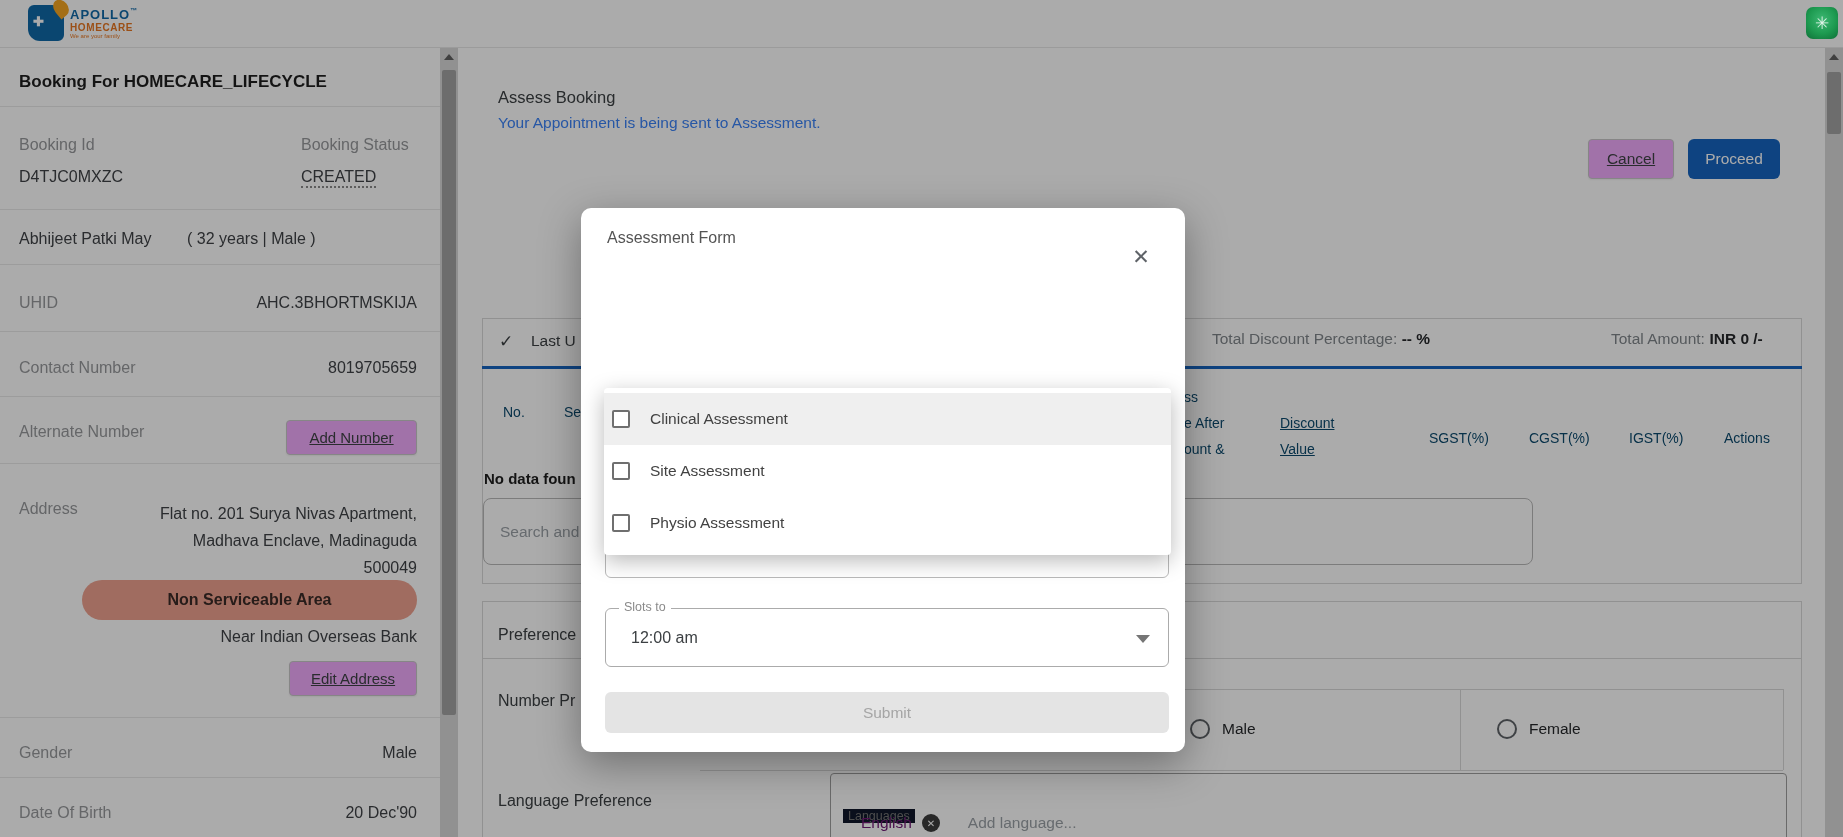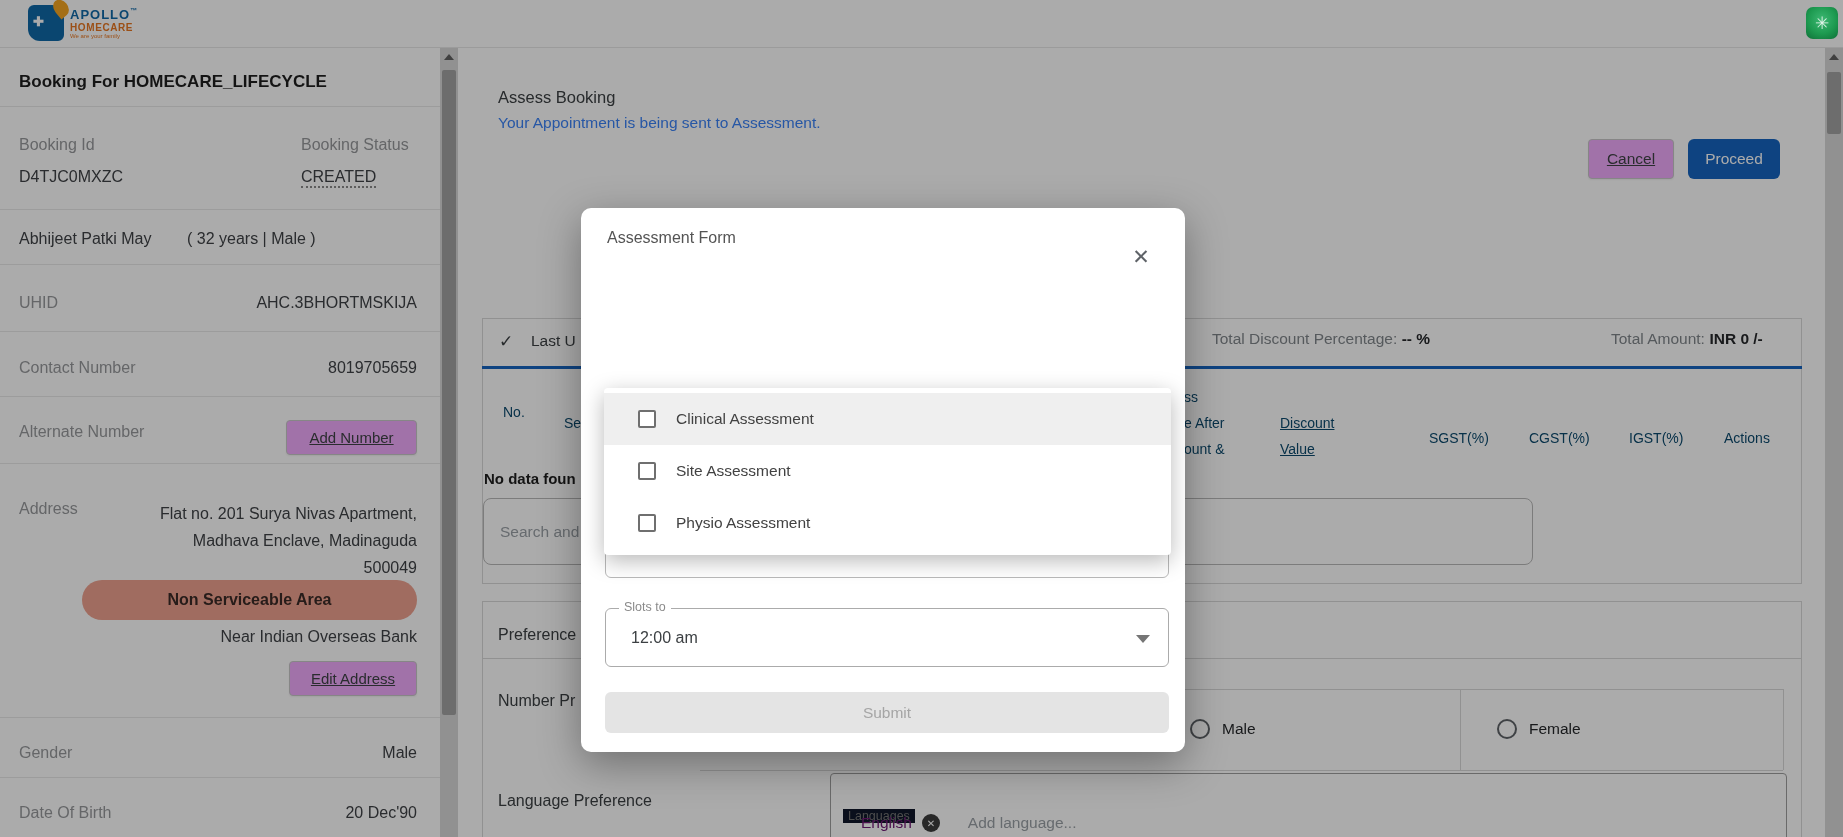--- a/index.html
+++ b/index.html
@@ -76,21 +76,21 @@
   .field { position:absolute; border-radius:6px; background:#fff; }
   .field-focus { left:24px; top:111px; width:564px; height:58px; border:2px solid #2196f3; }
   .field-label { position:absolute; background:#fff; padding:0 5px; font-size:12.5px; }
   .blue { color:#2196f3; }
   .gray-lb { color:#8a8a8a; }
   .caret-blue { width:0; height:0; border-left:7px solid transparent; border-right:7px solid transparent; border-top:8px solid #2196f3; }
   .caret-gray { width:0; height:0; border-left:7px solid transparent; border-right:7px solid transparent; border-top:8px solid #757575; }
   .hidden-field { left:24px; top:292px; width:564px; height:78px; border:1px solid #b9b9b9; z-index:1; }
   .menu { left:23px; top:180px; width:567px; height:167px; background:#fff; border-radius:4px;
           box-shadow:0 6px 22px rgba(0,0,0,.28); z-index:3; padding-top:5px; }
-  .menu-item { height:52px; display:flex; align-items:center; padding-left:34px; gap:20px; cursor:pointer; }
+  .menu-item { height:52px; display:flex; align-items:center; padding-left:8px; gap:20px; cursor:pointer; }
   .menu-item.hl { background:#efefef; }
   .cbox { width:18px; height:18px; border:2px solid #6f6f6f; border-radius:2px; background:#fff; }
   .opt-label { font-size:15.5px; color:#424242; }
   .slots-field { left:24px; top:400px; width:564px; height:59px; border:1px solid #ababab; }
   .slots-val { position:absolute; left:25px; top:20px; font-size:16px; color:#3c4043; }
   .submit { left:24px; top:484px; width:564px; height:41px; background:#e4e4e4; border:none; border-radius:6px;
             color:#a5a5a5; font-size:15.5px; display:flex; align-items:center; justify-content:center; }
 
   .ext-icon { left:1806px; top:7px; width:32px; height:32px; border-radius:7px; z-index:80;
               background:radial-gradient(circle at 50% 40%, #3db873 0%, #1d9a50 55%, #0f7038 100%);
@@ -179,21 +179,21 @@
   <div class="a" style="left:1212px; top:330px;">
     <span class="tot-lbl">Total Discount Percentage:</span>
     <span class="tot-val">-- %</span>
   </div>
   <div class="a" style="left:1611px; top:330px;">
     <span class="tot-lbl">Total Amount:</span>
     <span class="tot-val">INR 0 /-</span>
   </div>
 
   <span class="a th" style="left:503px; top:404px;">No.</span>
-  <span class="a th" style="left:564px; top:415px;">Se</span>
+  <span class="a th" style="left:564px; top:404px;">Se</span>
   <div class="a th" style="left:1184px; top:384px; line-height:26px;">
     <div>ss</div>
     <div>e After</div>
     <div>ount &amp;</div>
   </div>
   <div class="a th" style="left:1280px; top:410px; line-height:26px;text-decoration:underline;">
     <div>Discount</div>
     <div>Value</div>
   </div>
   <span class="a th" style="left:1429px; top:430px;">SGST(%)</span>

